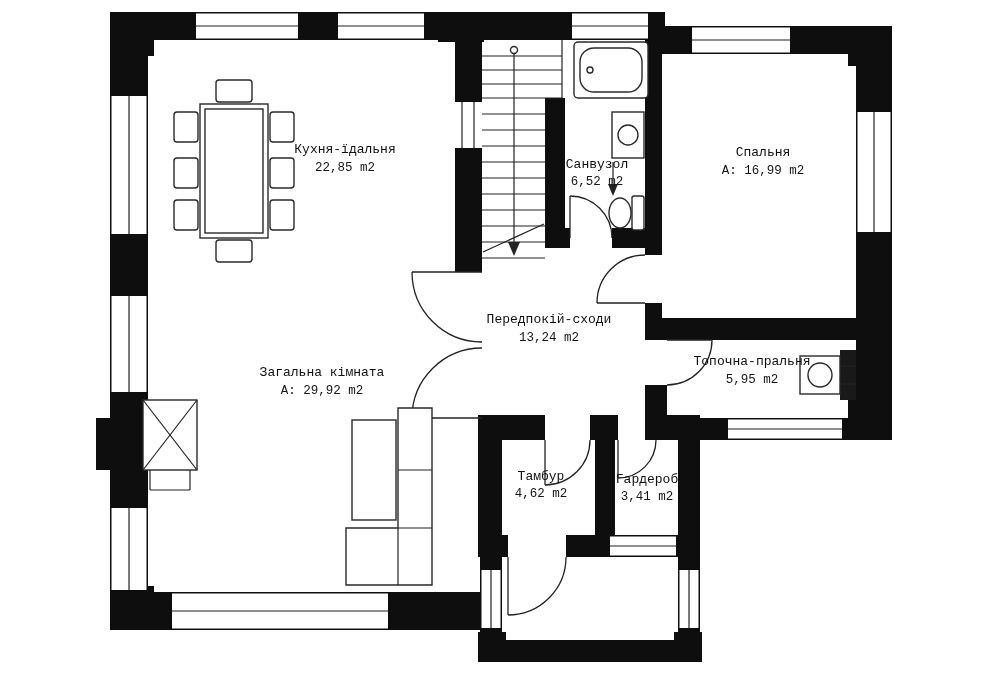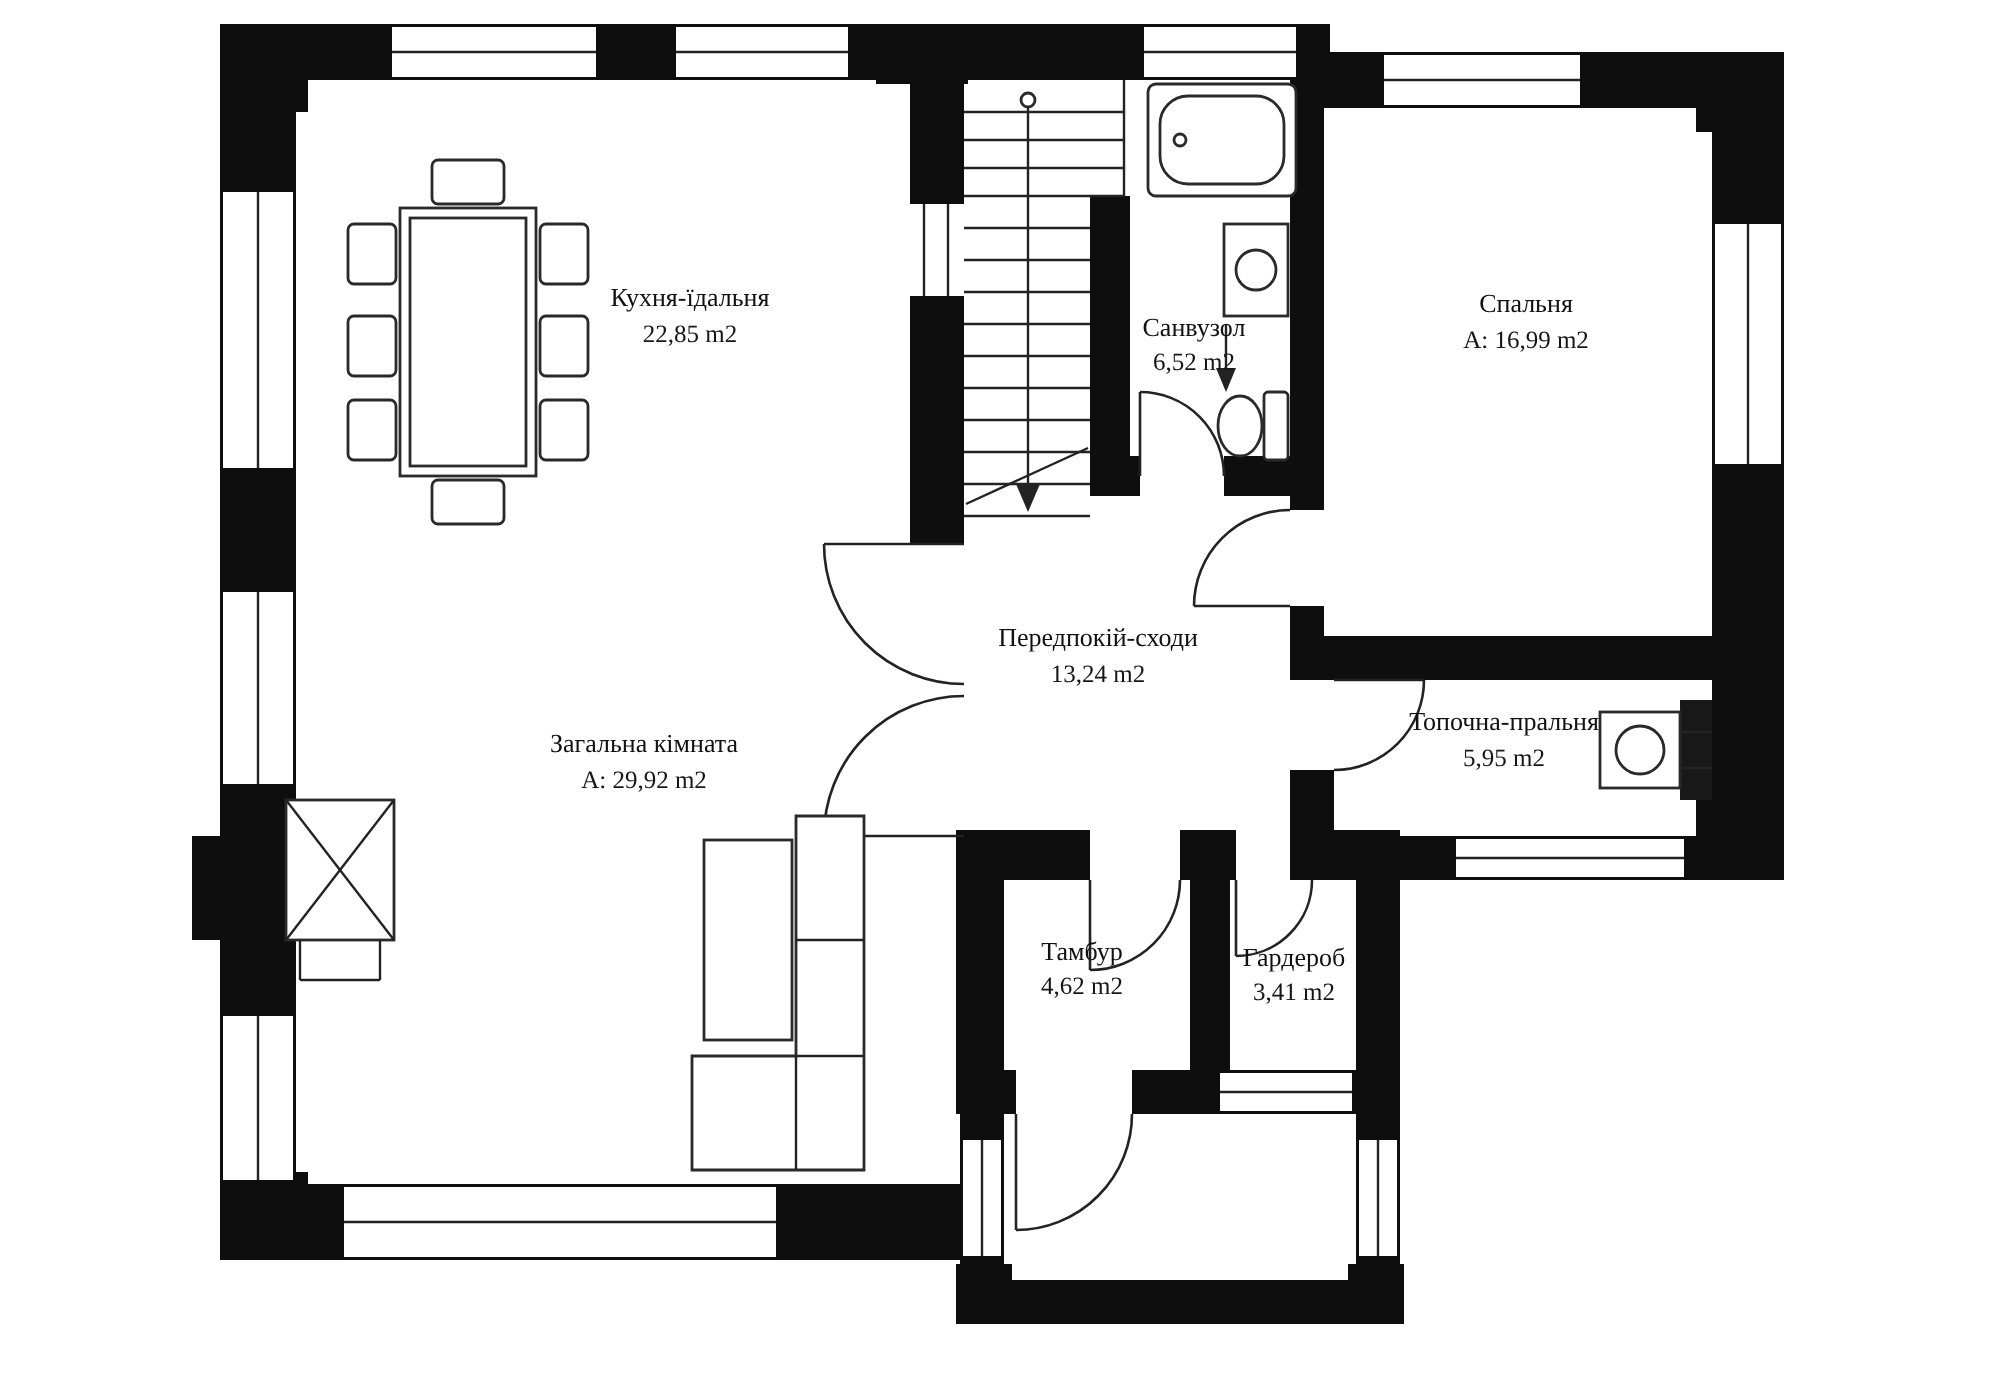--- a/index.html
+++ b/index.html
@@ -1,17 +1,17 @@
 <!DOCTYPE html>
 <html><head>
 <meta charset="utf-8">
 <style>
   html,body{margin:0;padding:0;background:#ffffff;}
   .stage{position:relative;width:999px;height:672px;background:#ffffff;overflow:hidden;
-         font-family:Liberation Serif, serif;}
+         font-family:Liberation Mono, monospace;}
   svg{display:block;}
   .w    {fill:#0e0e0e;stroke:none;}
   .win  {fill:#ffffff;stroke:none;}
   .ln   {stroke:#232323;stroke-width:1.2;fill:none;}
   .door {stroke:#232323;stroke-width:1.3;fill:none;}
   .fx   {fill:#ffffff;stroke:#2a2a2a;stroke-width:1.4;}
   .fxn  {fill:none;stroke:#2a2a2a;stroke-width:1.4;}
   .blk  {fill:#191919;}
   text.room{font-size:13px;fill:#111111;text-anchor:middle;}
   text.area{font-size:12.5px;fill:#161616;text-anchor:middle;}

